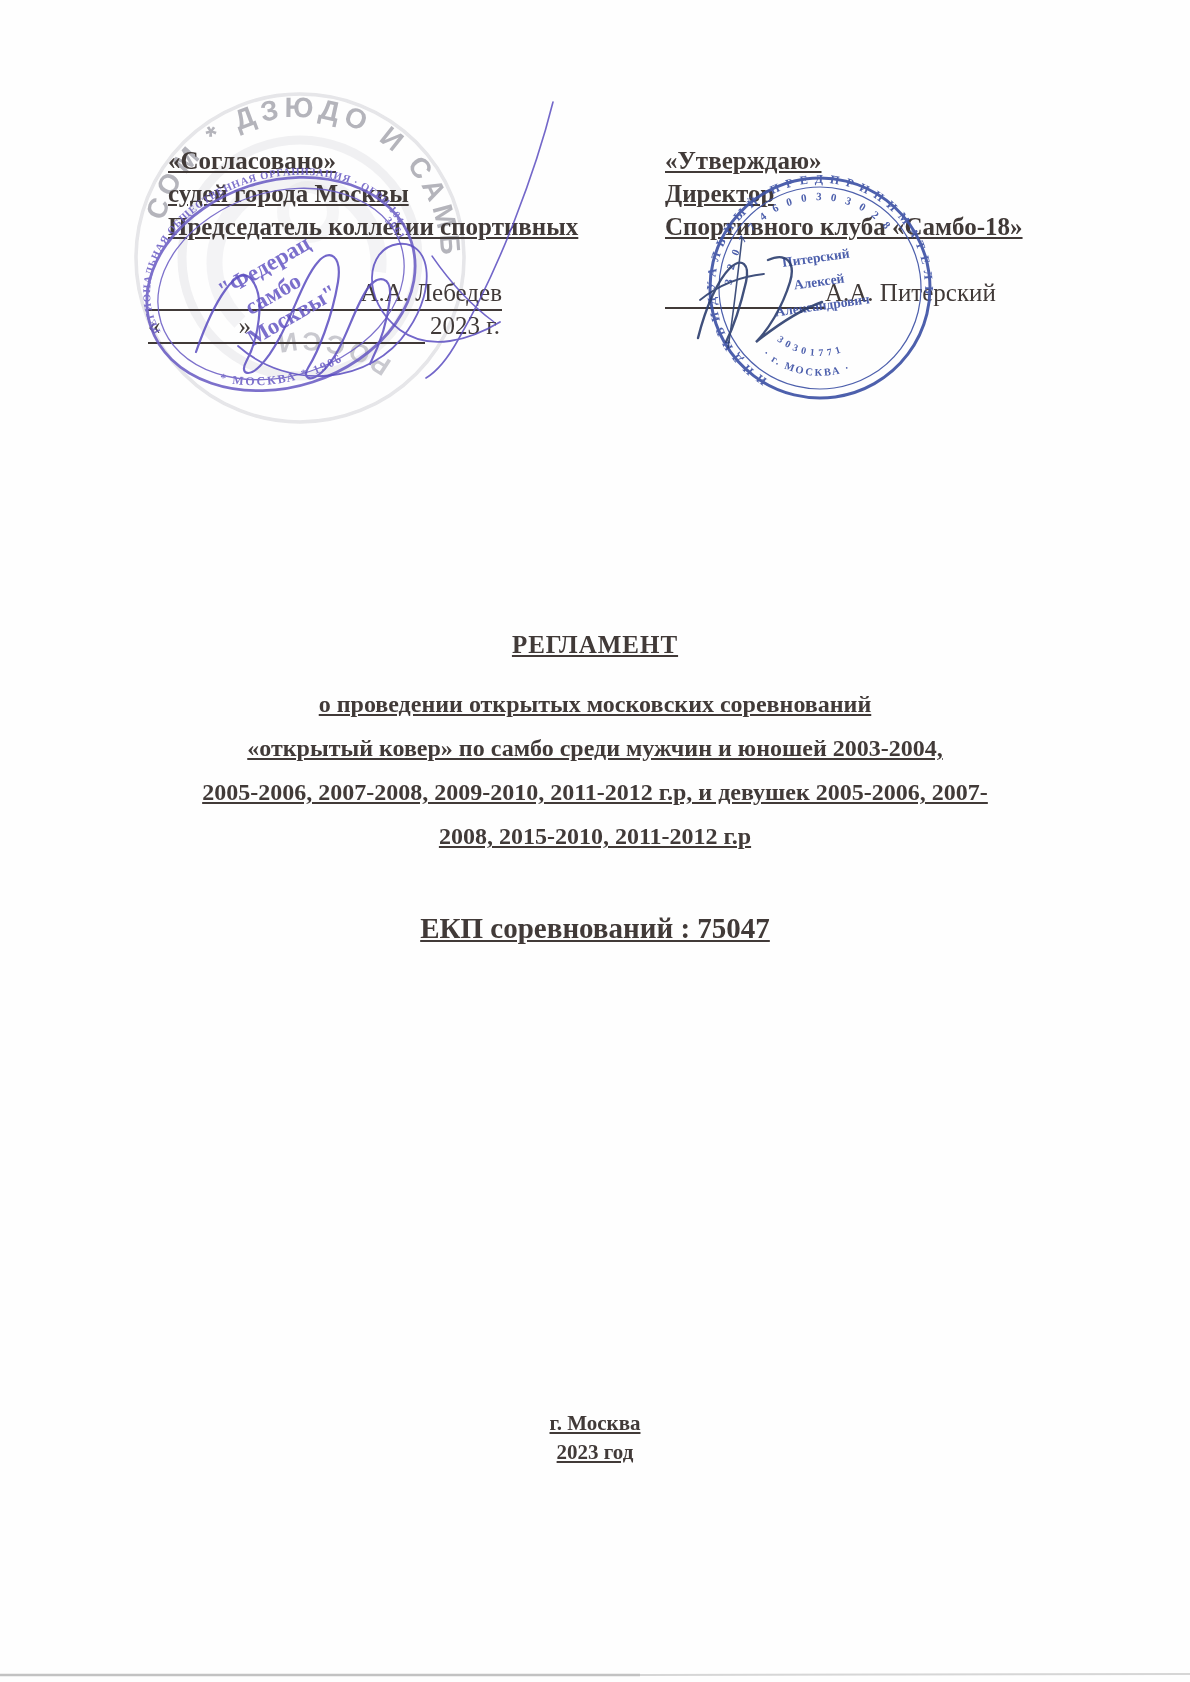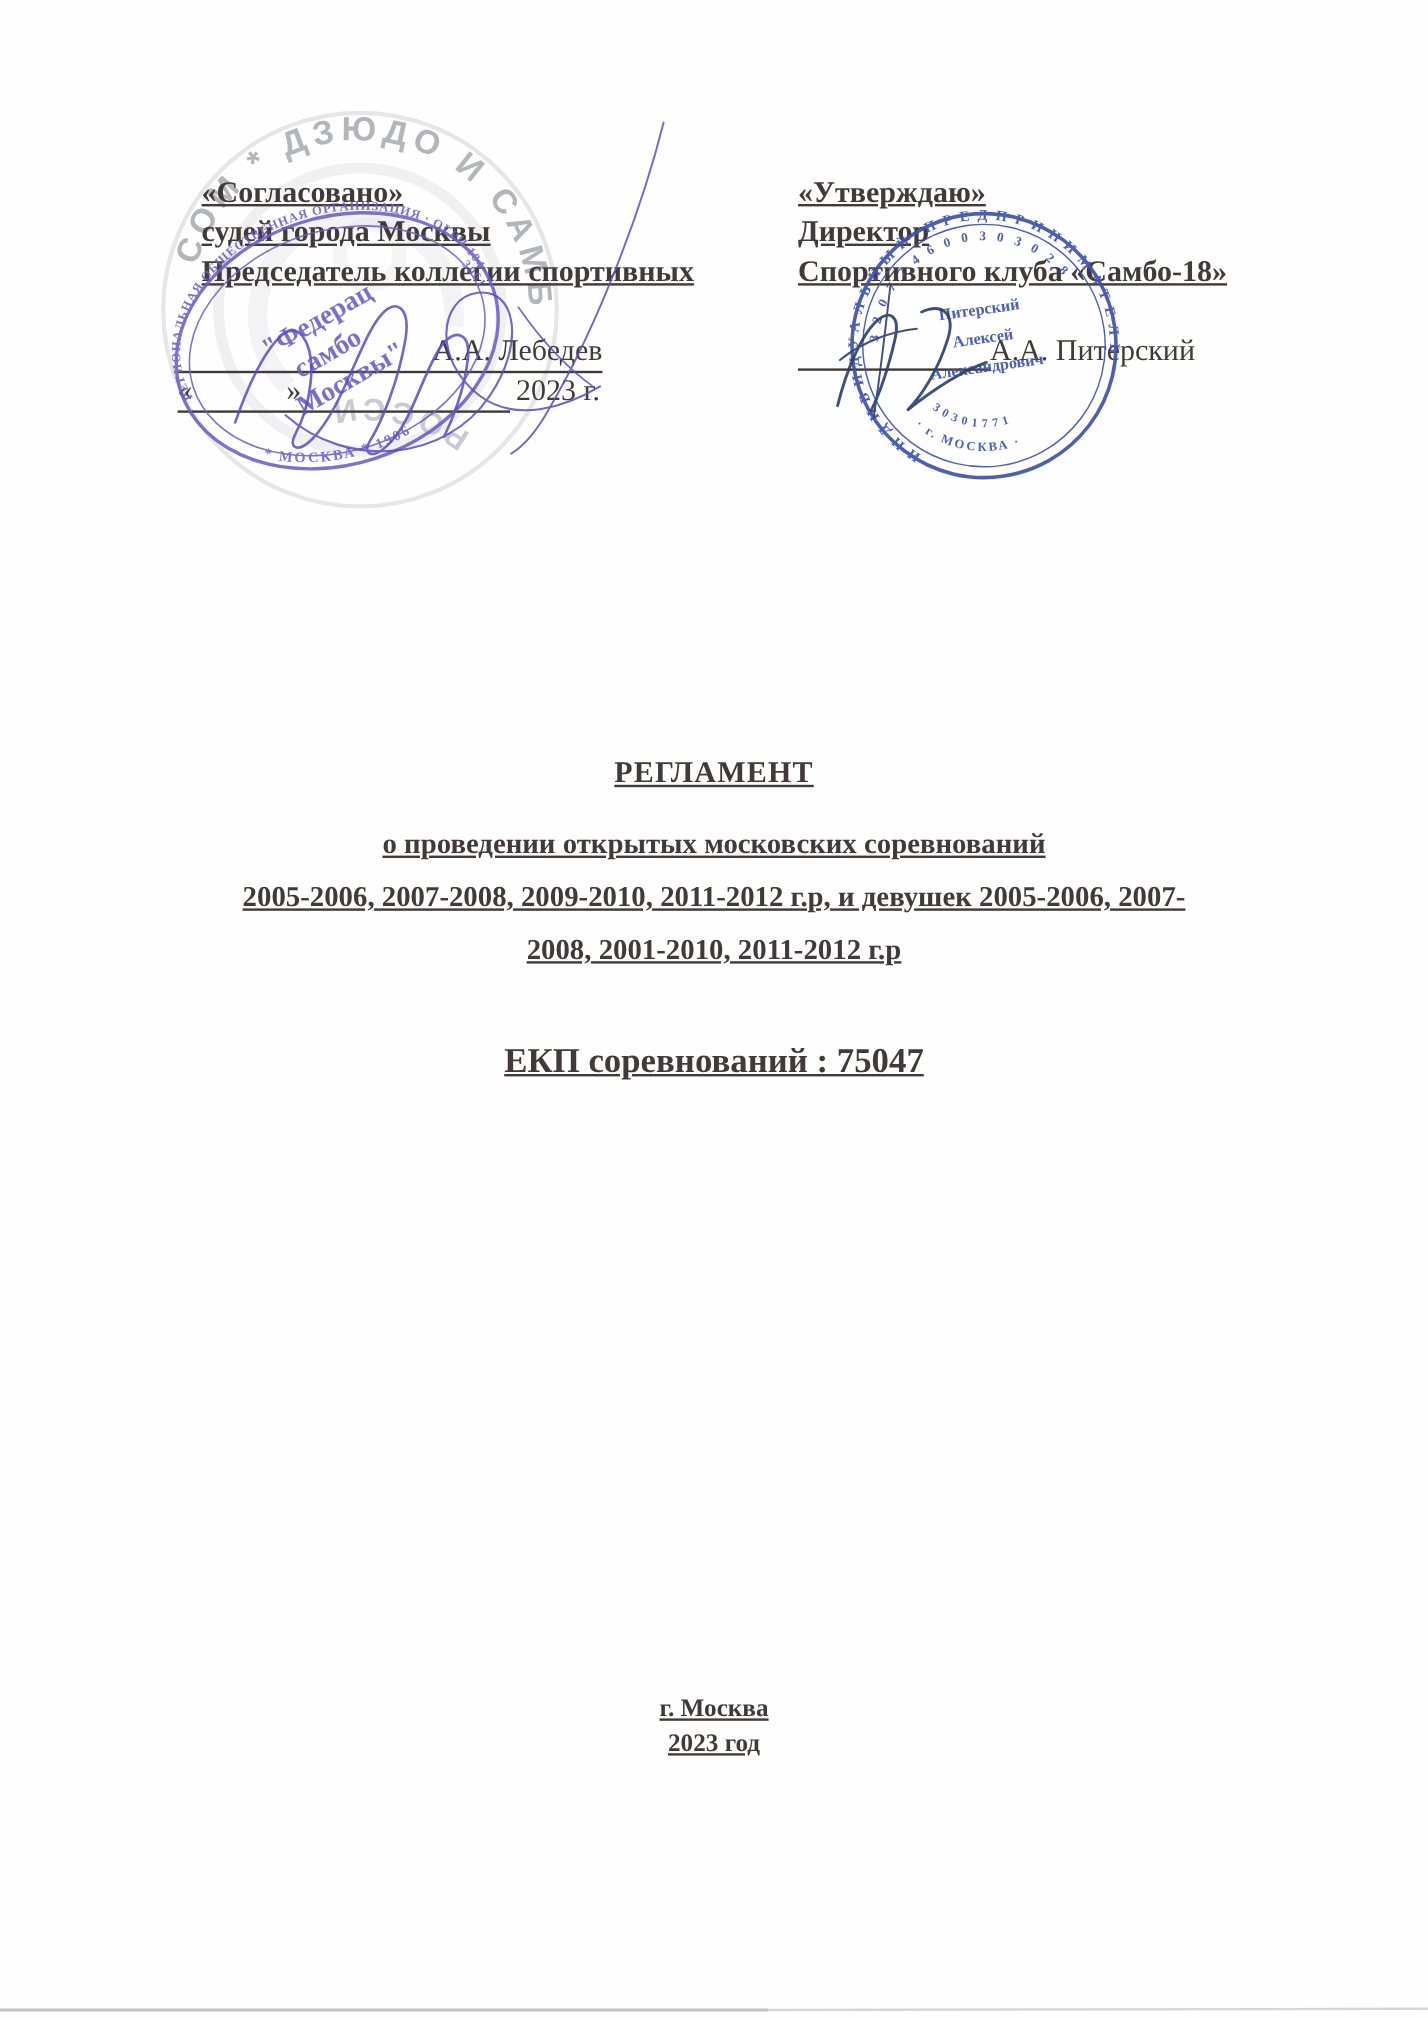--- a/index.html
+++ b/index.html
@@ -81,22 +81,23 @@
     <div>Спортивного клуба «Самбо-18»</div>
   </div>
 
   <div class="sigrow row-r1">
     <span class="blank uline"></span><span>А.А. Питерский</span>
   </div>
 
   <div class="txt titleblock">
     <div class="doc-title">РЕГЛАМЕНТ</div>
     <div class="sub sub-first">о проведении открытых московских соревнований</div>
+    <div class="sub">«открытый ковер» по самбо среди мужчин и юношей 2003-2004,</div>
     <div class="sub">2005-2006, 2007-2008, 2009-2010, 2011-2012 г.р, и девушек 2005-2006, 2007-</div>
-    <div class="sub">2008, 2001-2010, 2011-2012 г.р</div>
+    <div class="sub">2008, 2015-2010, 2011-2012 г.р</div>
     <div class="ekp">ЕКП соревнований : 75047</div>
   </div>
 
   <div class="txt footerblock">
     <div>г. Москва</div>
     <div>2023 год</div>
   </div>
 
   <svg id="stamp-layer" class="layer" width="1190" height="1682" viewBox="0 0 1190 1682">
     <defs>

